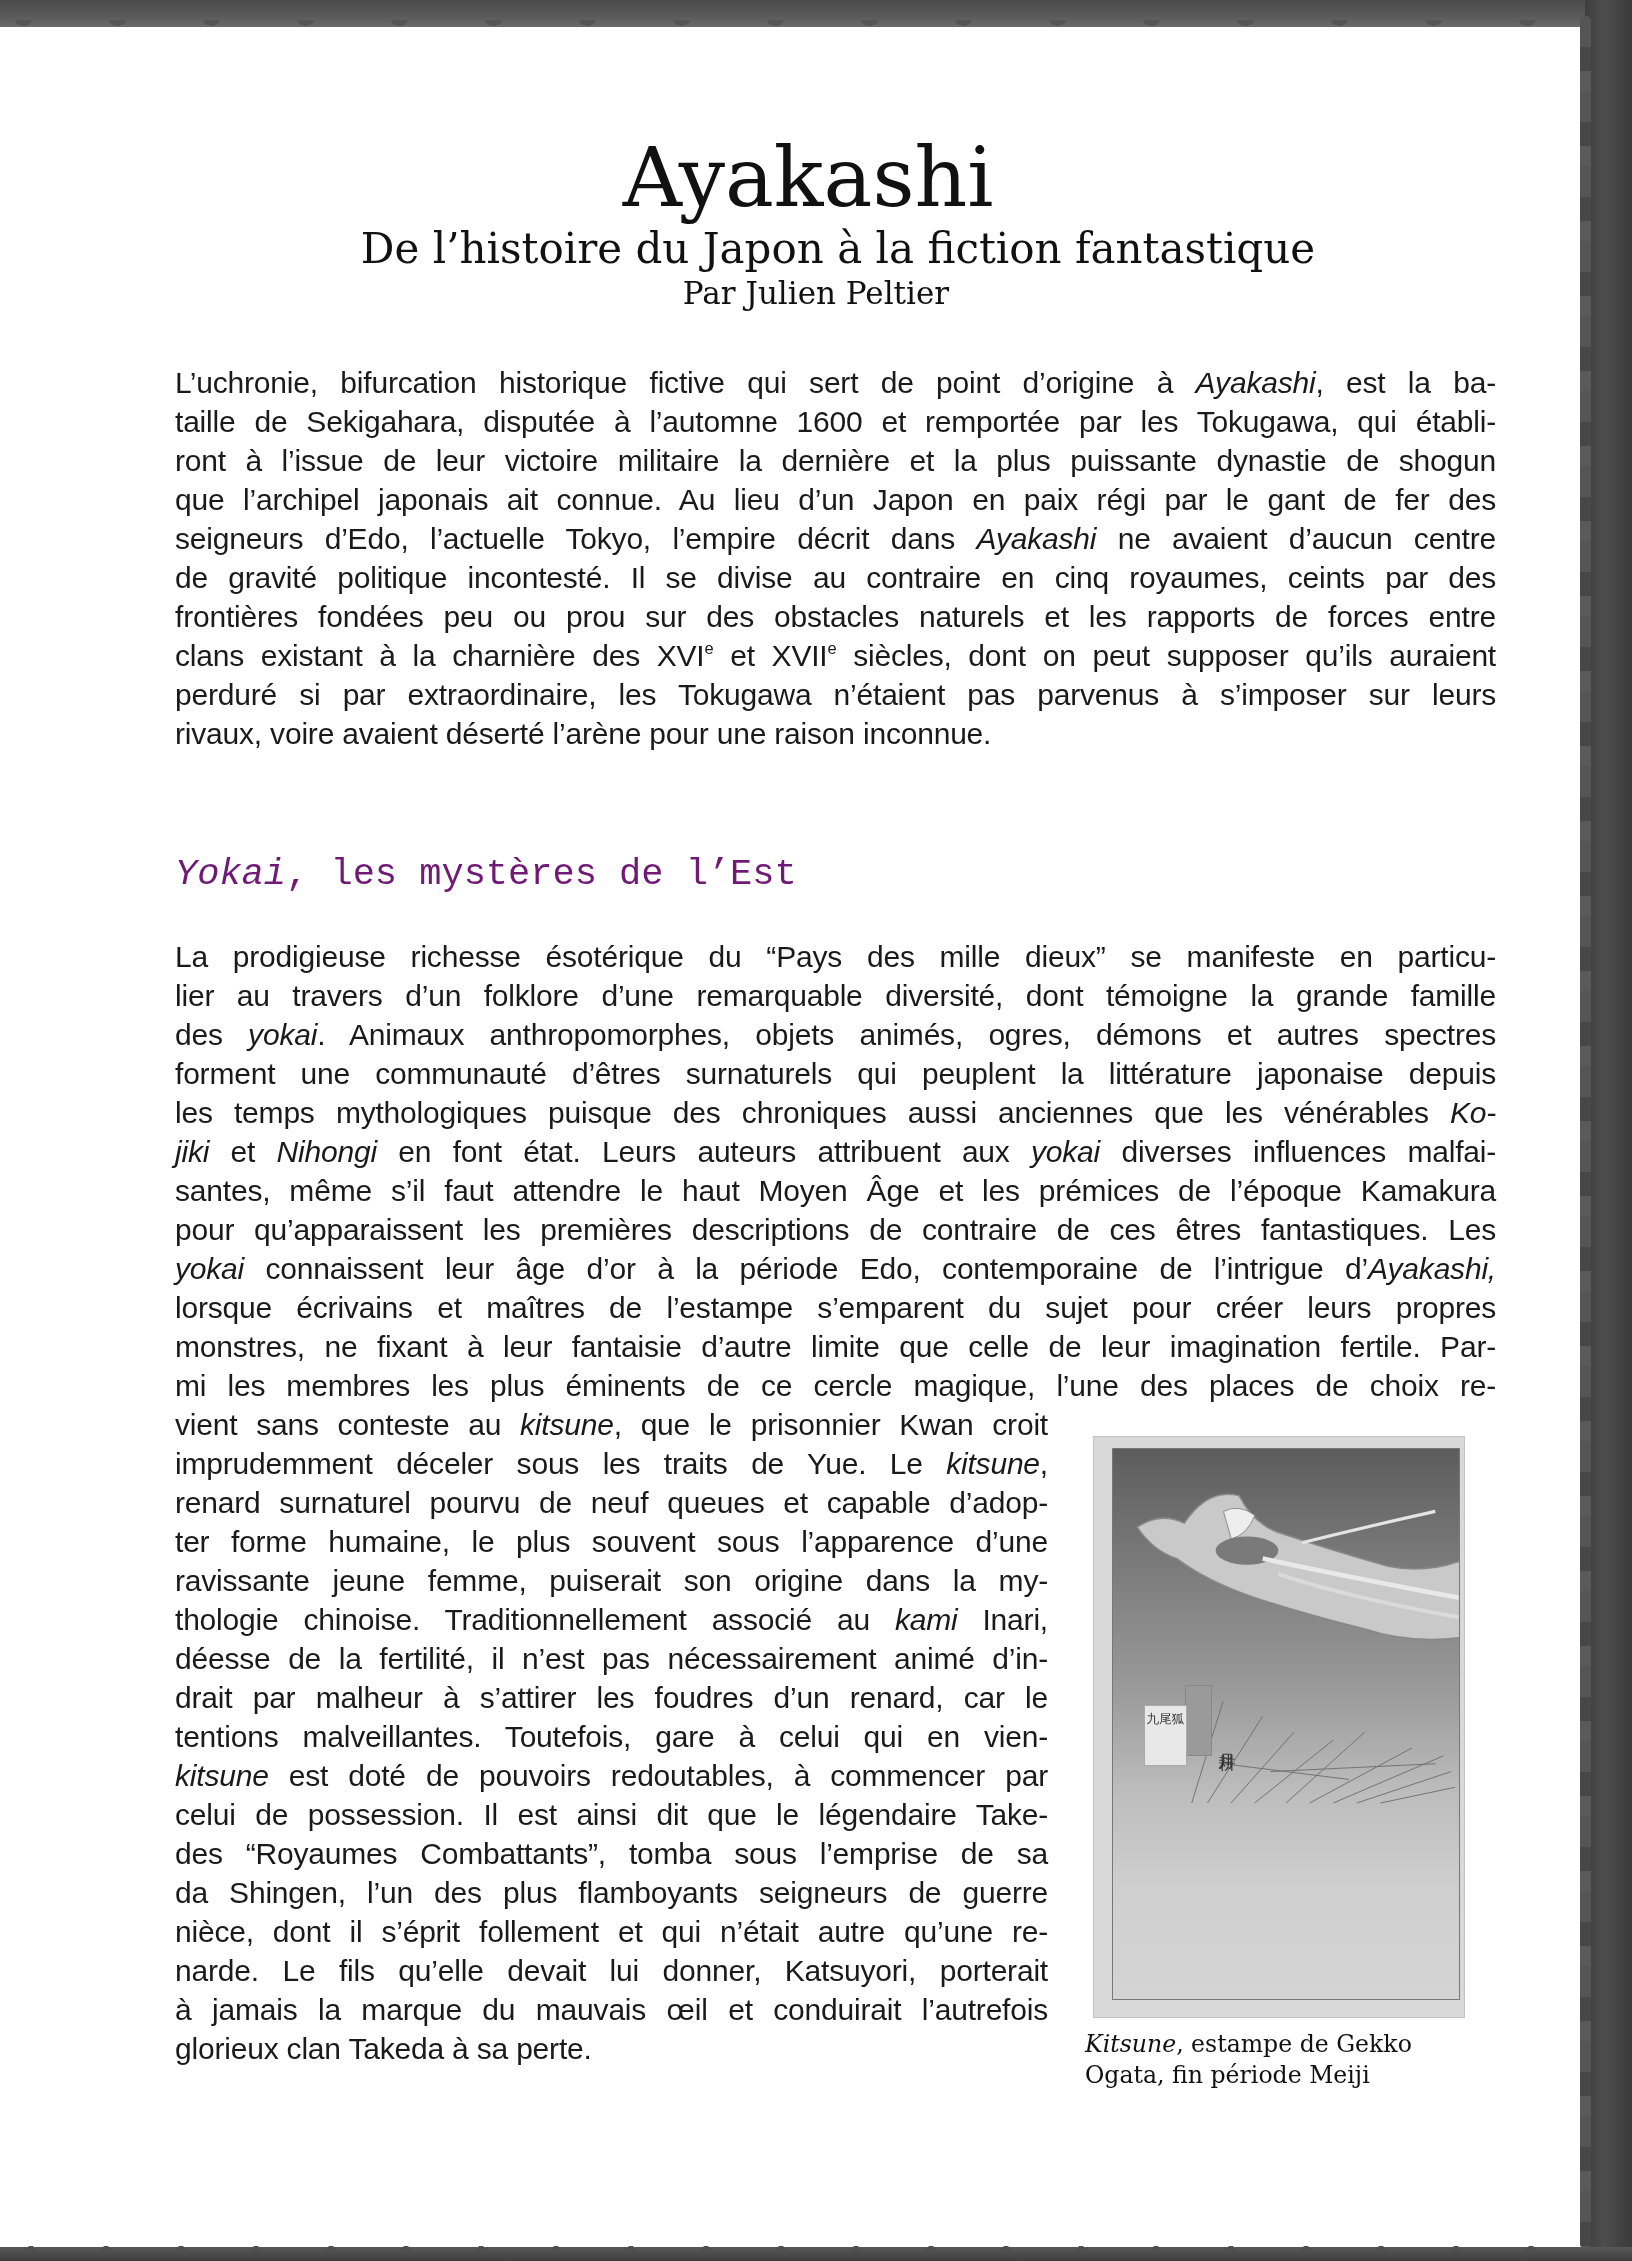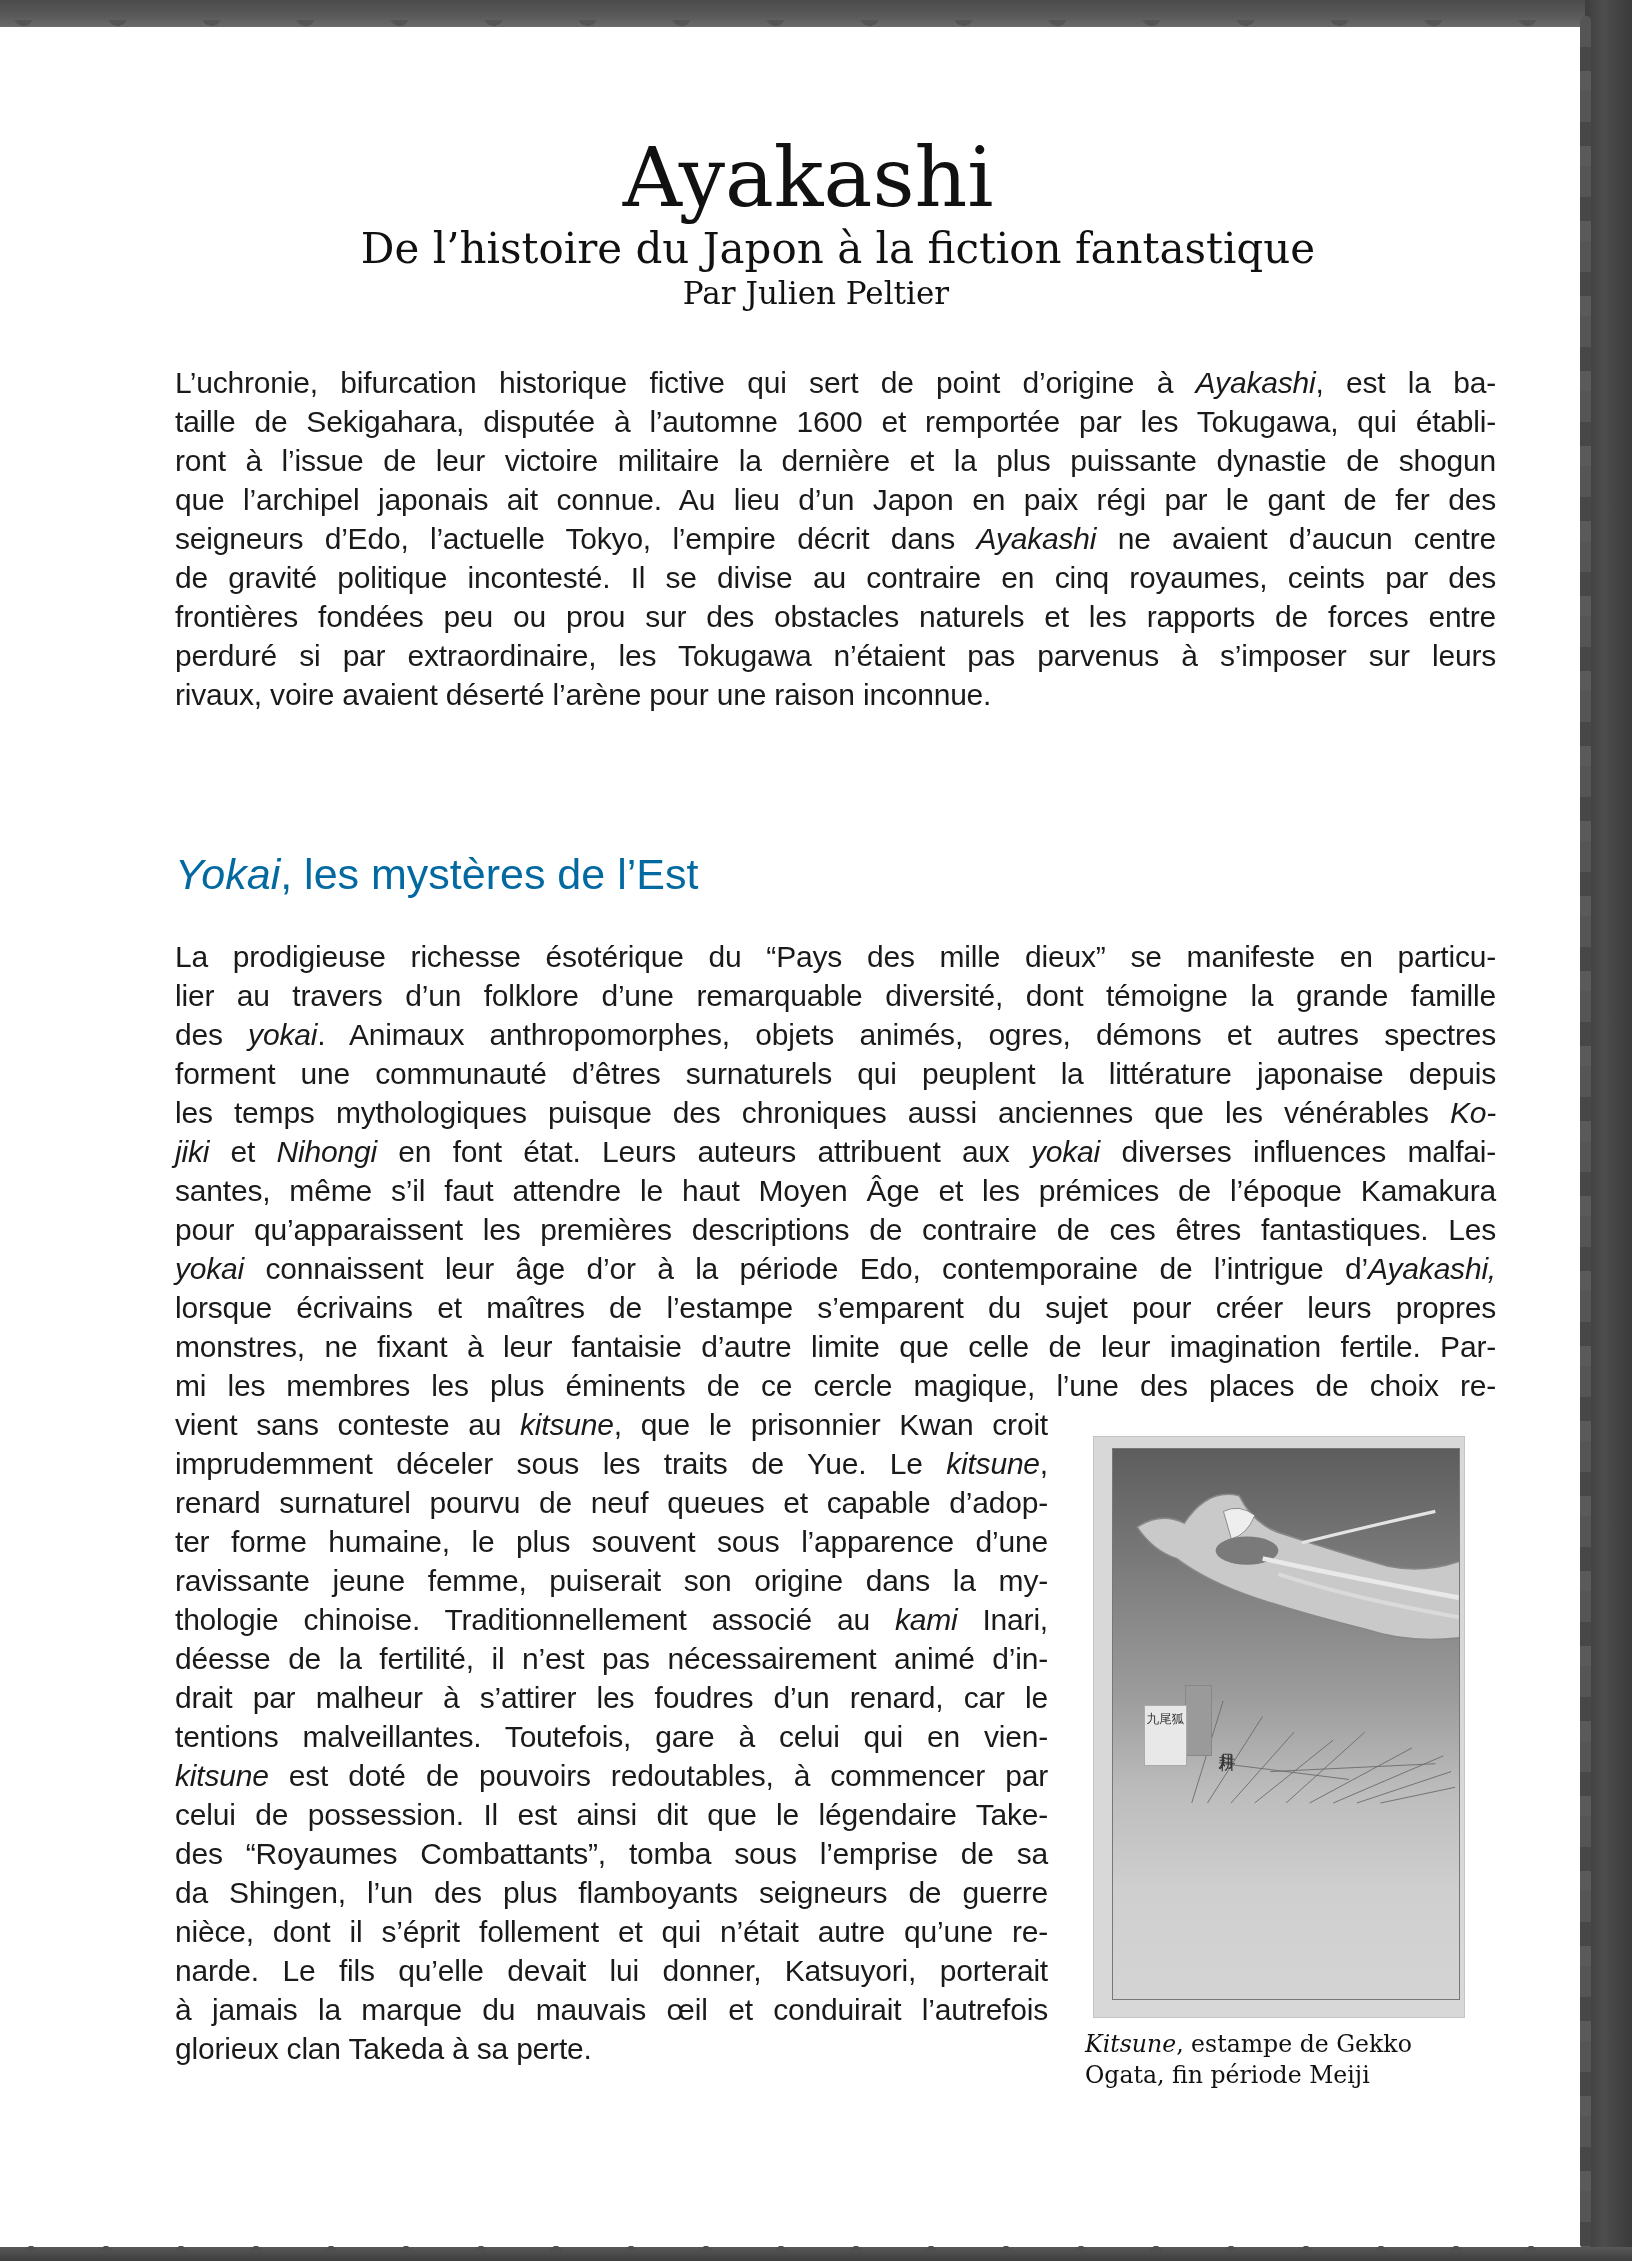--- a/index.html
+++ b/index.html
@@ -44,21 +44,21 @@
   .byline { font-size: 31px; line-height: 38px; margin-top: 1.6px; }
 
   .para { position: absolute; left: 175px; width: 1321px; font-size: 30px; line-height: 39px; letter-spacing: -0.2px; }
   .line { display: block; text-align: justify; text-align-last: justify; white-space: nowrap; height: 39px; }
   .line.last { text-align-last: left; }
   .line.narrow { width: 873px; }
   .para .line span { white-space: pre; }
   em { font-style: italic; }
   sup { font-size: 0.55em; vertical-align: 0.75em; line-height: 0; }
 
-  .section-heading { position: absolute; left: 175px; top: 851px; font-family: Liberation Sans, sans-serif; font-size: 43px; line-height: 47px; color: #0369a1; }
+  .section-heading { position: absolute; left: 175px; top: 851px; font-family: Liberation Mono, monospace; font-size: 37px; line-height: 47px; color: #701a75; }
 
   .figure { position: absolute; left: 1093px; top: 1436px; width: 370px; height: 580px; background: #d8d8d8; border: 0.8px solid #c4c4c4; }
   .figure-inner { position: absolute; left: 18px; top: 11px; width: 346px; height: 550px;
     background: linear-gradient(180deg, #5d5d5d 0%, #7c7c7c 22%, #9c9c9c 45%, #bcbcbc 62%, #cfcfcf 80%, #d4d4d4 100%);
     border: 0.8px solid #777; overflow: hidden; }
   .fox { position: absolute; left: 15.7px; top: 31px; width: 338px; height: 204px; }
   .label-box { position: absolute; left: 31px; top: 256px; width: 43px; height: 61px; background: #e8e8e8; border: 0.8px solid #aaa; font-family: "DejaVu Serif", serif; font-size: 12.6px; color: #333; text-align: center; line-height: 15.7px; padding-top: 4.7px; box-sizing: border-box; }
   .label-box2 { position: absolute; left: 72px; top: 236px; width: 25px; height: 69px; background: #9a9a9a; border: 0.8px solid #888; }
   .signature { position: absolute; left: 102px; top: 291px; font-family: "DejaVu Serif", serif; font-size: 17.3px; color: #333; writing-mode: vertical-rl; }
   .grass { position: absolute; left: 63px; top: 236px; width: 283px; height: 126px; }
@@ -81,20 +81,21 @@
 </div>
 
 <div class="para" id="intro-para" style="top:363px;">
     <span class="line"><span>L’uchronie, bifurcation historique fictive qui sert de point d’origine à </span><em>Ayakashi</em><span>, est la ba-</span></span>
     <span class="line"><span>taille de Sekigahara, disputée à l’automne 1600 et remportée par les Tokugawa, qui établi-</span></span>
     <span class="line"><span>ront à l’issue de leur victoire militaire la dernière et la plus puissante dynastie de shogun</span></span>
     <span class="line"><span>que l’archipel japonais ait connue. Au lieu d’un Japon en paix régi par le gant de fer des</span></span>
     <span class="line"><span>seigneurs d’Edo, l’actuelle Tokyo, l’empire décrit dans </span><em>Ayakashi</em><span> ne avaient d’aucun centre</span></span>
     <span class="line"><span>de gravité politique incontesté. Il se divise au contraire en cinq royaumes, ceints par des</span></span>
     <span class="line"><span>frontières fondées peu ou prou sur des obstacles naturels et les rapports de forces entre</span></span>
+    <span class="line"><span>clans existant à la charnière des XVI</span><sup>e</sup><span> et XVII</span><sup>e</sup><span> siècles, dont on peut supposer qu’ils auraient</span></span>
     <span class="line"><span>perduré si par extraordinaire, les Tokugawa n’étaient pas parvenus à s’imposer sur leurs</span></span>
     <span class="line last"><span>rivaux, voire avaient déserté l’arène pour une raison inconnue.</span></span>
   </div>
 
 <div class="section-heading">
   <em>Yokai</em><span>, les mystères de l’Est</span>
 </div>
 
 <div class="para" id="section-para" style="top:937px;">
     <span class="line"><span>La prodigieuse richesse ésotérique du “Pays des mille dieux” se manifeste en particu-</span></span>

